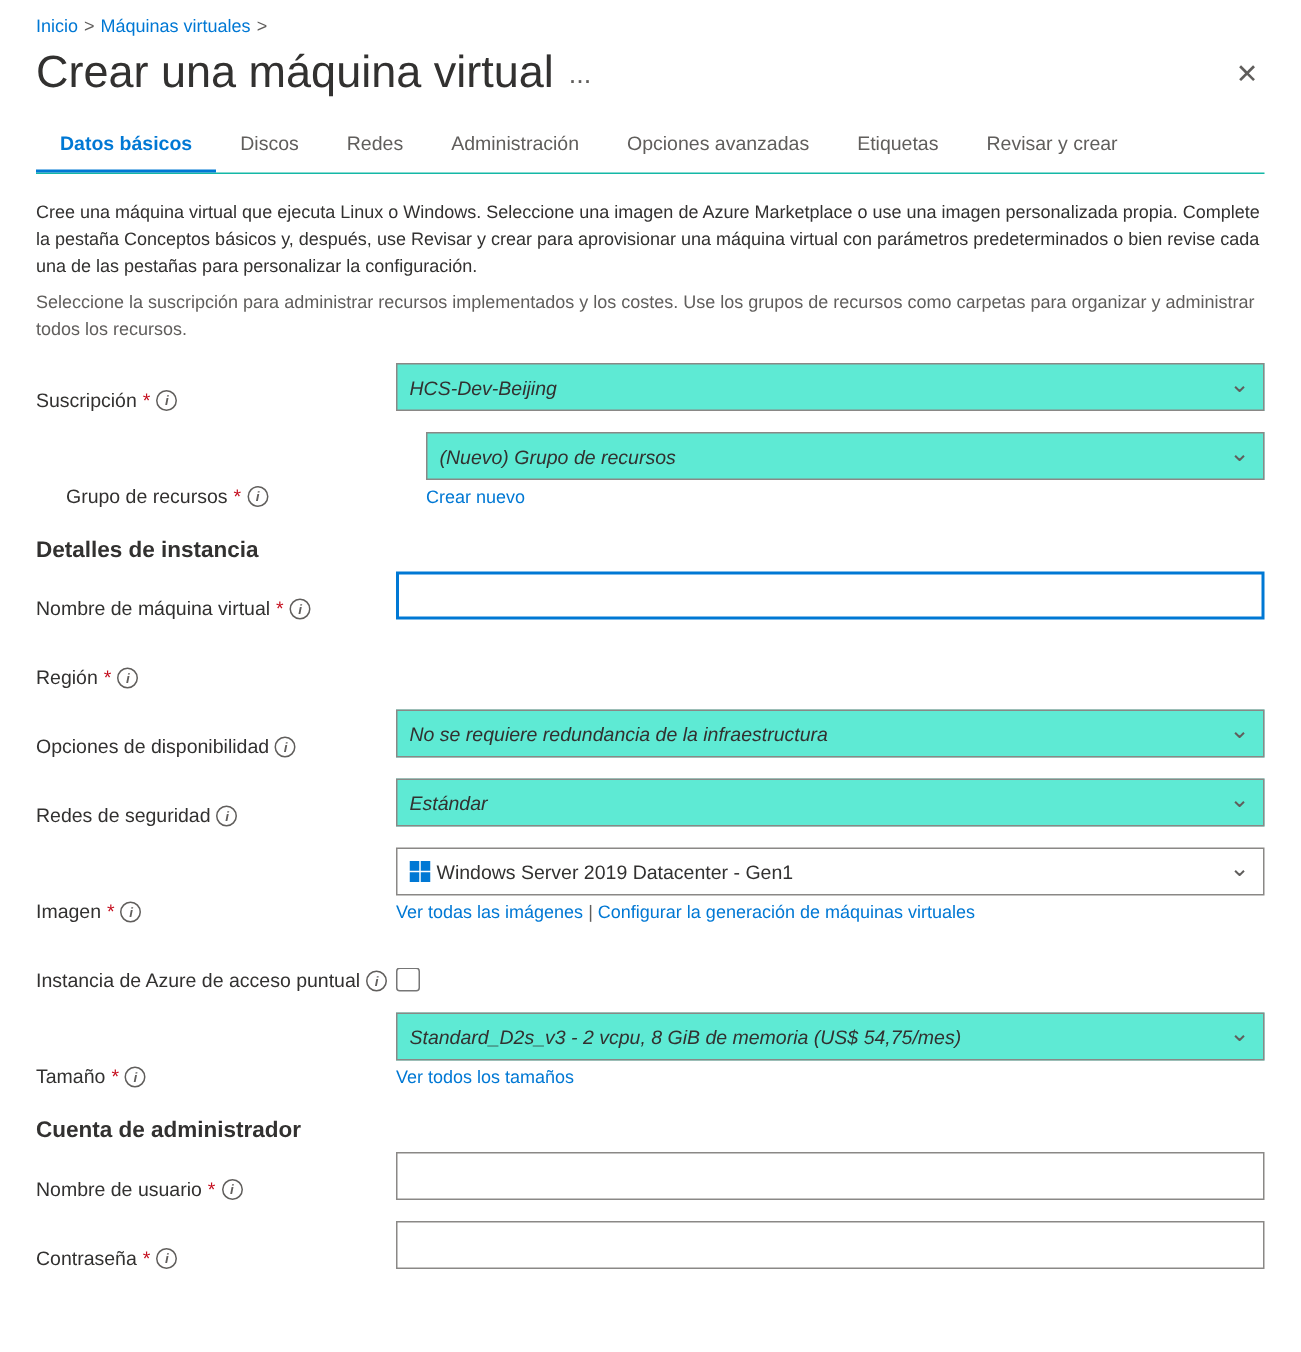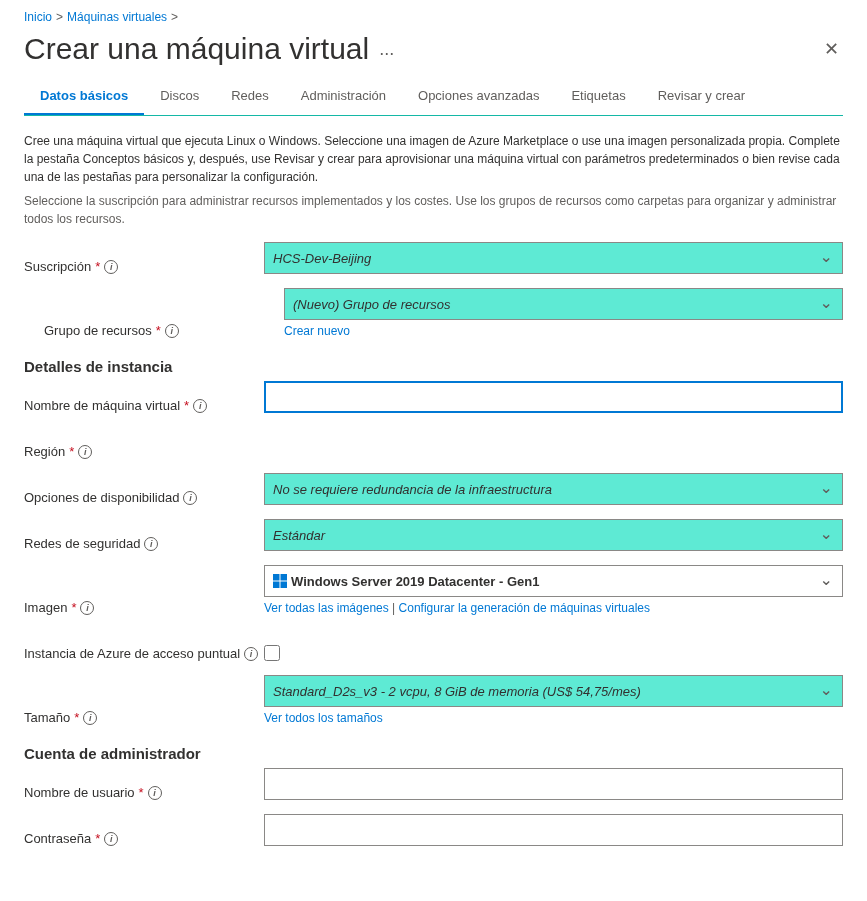--- a/index.html
+++ b/index.html
@@ -234,21 +234,20 @@
       align-items: center;
       width: 100%;
       height: 32px;
       border: 1px solid #8a8886;
       padding: 4px 8px;
       font-size: 13px;
       color: #323130;
       background: #fff;
       cursor: pointer;
       position: relative;
-      font-weight: bold;
     }
     .select-with-icon-wrapper {
       position: relative;
       width: 100%;
     }
     .select-with-icon-wrapper::after {
       content: '⌄';
       position: absolute;
       right: 10px;
       top: 50%;

